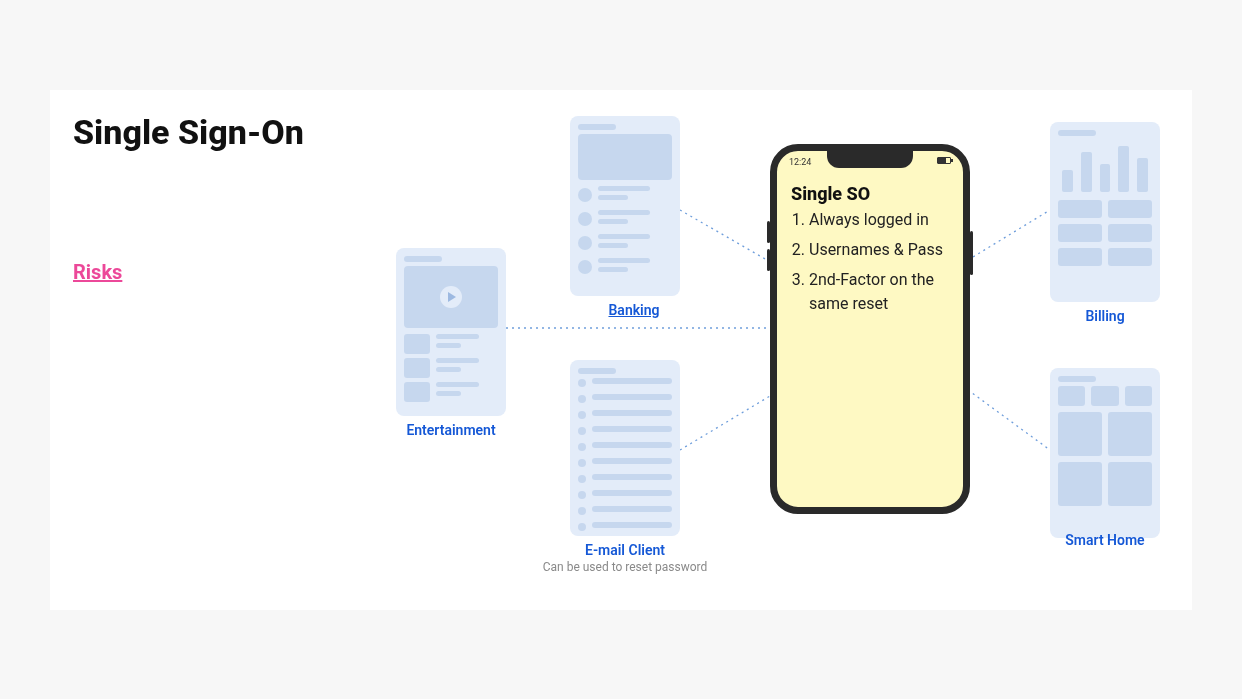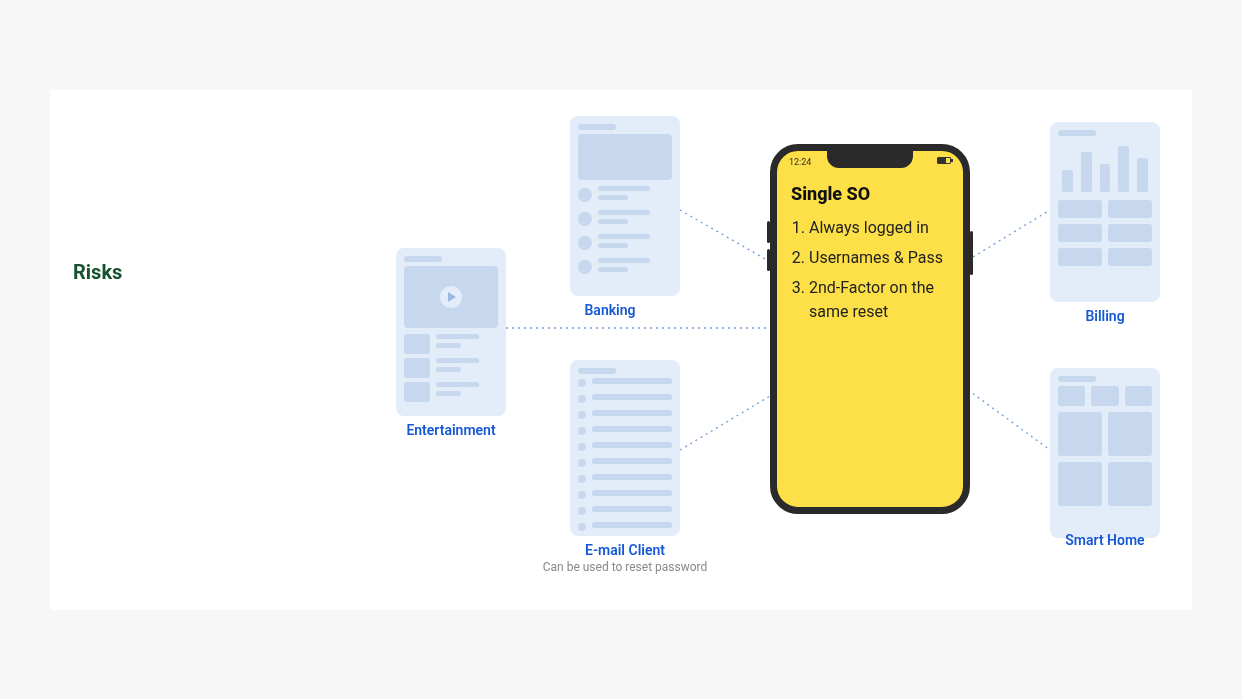--- a/index.html
+++ b/index.html
@@ -2,21 +2,21 @@
 <html><head>
 <meta charset="utf-8">
 <style>
   * { box-sizing: border-box; margin: 0; padding: 0; }
   html, body { width: 1242px; height: 699px; background: #f7f7f7; font-family: -apple-system, BlinkMacSystemFont, "Segoe UI", Roboto, Helvetica, Arial, sans-serif; }
   .slide { position: absolute; left: 50px; top: 90px; width: 1142px; height: 520px; background: #fff; }
   .canvas { position: relative; width: 100%; height: 100%; }
 
   
   .title { position: absolute; left: 23px; top: 22px; font-size: 34px; font-weight: 800; color: #111; line-height: 1.2; }
-  .risks-h { position: absolute; left: 23px; top: 170px; font-size: 20px; font-weight: 700; color: #14532d; }
+  .risks-h { position: absolute; left: 23px; top: 170px; font-size: 20px; font-weight: 700; color: #ec4899; text-decoration: underline; }
   .risks-list { position: absolute; left: 23px; top: 200px; width: 260px; font-size: 14px; color: #222; line-height: 1.5; list-style: decimal; padding-left: 22px; }
   .risks-list li { margin-bottom: 8px; }
 
   
   .app { position: absolute; width: 110px; background: #e3ecf9; border-radius: 8px; padding: 8px; }
   .app .bar { height: 6px; border-radius: 3px; background: #c6d7ee; margin-bottom: 4px; }
   .app .bar.sm { width: 40%; }
   .app .bar.md { width: 70%; }
   .app-label { position: absolute; font-size: 14px; font-weight: 600; color: #1558d6; text-align: center; }
   .app-sub   { position: absolute; font-size: 12px; color: #8a8a8a; text-align: center; }
@@ -46,29 +46,29 @@
   .bill .chart { height:52px; display:flex; align-items:flex-end; gap:8px; padding:0 4px; margin:4px 0 8px; }
   .bill .barv { width:12px; background:#c6d7ee; border-radius:2px; }
   .bill .rowb { display:flex; gap:6px; margin-bottom:6px; }
   .bill .cell { flex:1; height:18px; background:#c6d7ee; border-radius:3px; }
 
   
   .home .row { display:flex; gap:6px; margin-bottom:6px; }
   .home .cell { flex:1; background:#c6d7ee; border-radius:3px; }
 
   
-  .phone { position: absolute; left: 720px; top: 54px; width: 200px; height: 370px; border: 7px solid #2a2a2a; border-radius: 28px; background: #fde047; }
+  .phone { position: absolute; left: 720px; top: 54px; width: 200px; height: 370px; border: 7px solid #2a2a2a; border-radius: 28px; background: #fef9c3; }
   .notch { position:absolute; left:50%; top:-1px; transform:translateX(-50%); width:86px; height:18px; background:#2a2a2a; border-radius:0 0 12px 12px; }
   .btn-side { position:absolute; background:#2a2a2a; border-radius:2px; }
   .status { position:absolute; top:6px; left:12px; right:12px; display:flex; justify-content:space-between; font-size:9px; color:#333; }
   .battery { display:inline-block; width:14px; height:7px; border:1px solid #333; border-radius:1px; position:relative; }
   .battery::after { content:""; position:absolute; right:-3px; top:1px; width:2px; height:3px; background:#333; }
   .battery .fill { display:block; width:70%; height:100%; background:#333; }
   .phone-body { position:absolute; top:32px; left:14px; right:14px; }
-  .phone-title { font-size:18px; font-weight:800; color:#111; margin-bottom:12px; }
+  .phone-title { font-size:18px; font-weight:800; color:#111; margin-bottom:4px; }
   .phone-list { list-style:decimal; padding-left:18px; font-size:16px; color:#222; line-height:1.5; }
   .phone-list li { margin-bottom:6px; }
 
   
   svg.conn { position:absolute; left:0; top:0; width:100%; height:100%; pointer-events:none; }
   .dline { stroke:#6f9edb; stroke-width:1.3; stroke-dasharray:2 4; fill:none; }
 </style>
 </head>
 <body>
 
@@ -77,21 +77,21 @@
 
   <svg class="conn">
     <line class="dline" x1="456" y1="238" x2="720" y2="238"></line>
     <line class="dline" x1="630" y1="120" x2="724" y2="174"></line>
     <line class="dline" x1="630" y1="360" x2="730" y2="300"></line>
     <line class="dline" x1="918" y1="170" x2="1000" y2="120"></line>
     <line class="dline" x1="918" y1="300" x2="1000" y2="360"></line>
   </svg>
 
   <div class="title">
-    <br>
+    <span>Single Sign-On</span><br>
   </div>
   <div class="risks-h">Risks</div>
 
   <div class="app ent" style="left:346px; top:158px; height:168px;">
     <div class="bar sm"></div>
     <div class="hero">
           <div class="play"></div>
         </div>
     <div class="row">
           <div class="thumb"></div>
@@ -142,21 +142,21 @@
           </div>
         </div>
     <div class="row">
           <div class="dot"></div>
           <div class="lines">
             <div class="bar md"></div>
             <div class="bar sm"></div>
           </div>
         </div>
   </div>
-  <div class="app-label" style="left:485px; top:212px; width:150px;">Banking</div>
+  <div class="app-label" style="left:509px; top:212px; width:150px;text-decoration:underline;">Banking</div>
 
   <div class="app mail" style="left:520px; top:270px; height:176px;">
     <div class="bar sm"></div>
     <div class="row">
           <div class="dot"></div>
           <div class="bar"></div>
         </div>
     <div class="row">
           <div class="dot"></div>
           <div class="bar"></div>

